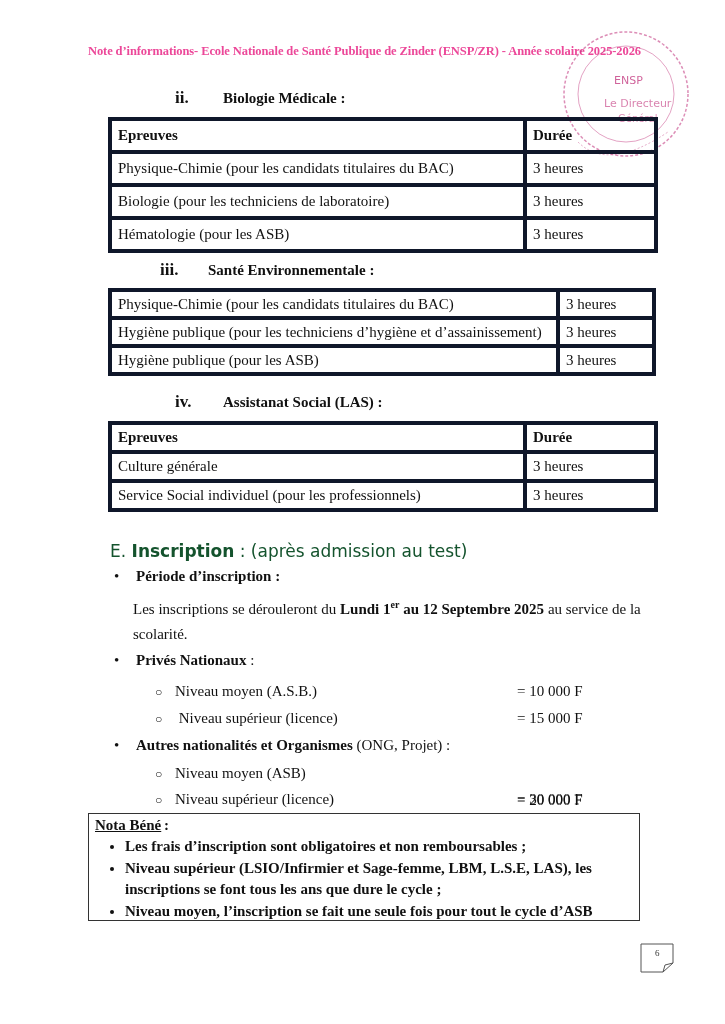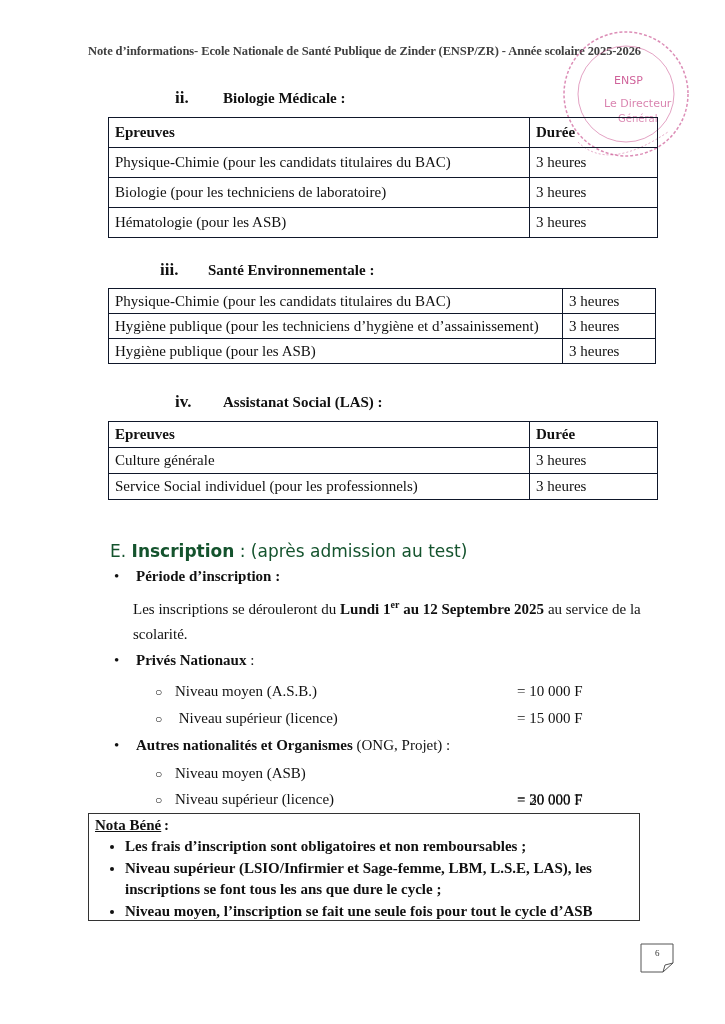--- a/index.html
+++ b/index.html
@@ -1,24 +1,24 @@
 <!DOCTYPE html>
 <html><head>
 <meta charset="utf-8">
 <style>
   html, body { margin: 0; padding: 0; background: #ffffff; }
   body { width: 725px; height: 1024px; position: relative; overflow: hidden;
          font-family: "Liberation Serif", serif; color: #111; }
   .header { position: absolute; left: 88px; top: 44px; font-size: 12.5px; font-weight: bold;
-            color: #404040; letter-spacing: -0.1px; white-space: nowrap; }
+            color: #ec4899; letter-spacing: -0.1px; white-space: nowrap; }
   .stamp { position: absolute; left: 548px; top: 22px; width: 150px; height: 150px; pointer-events: none; }
   .sec-title { position: absolute; font-weight: bold; font-size: 15px; }
   .sec-title .num { font-size: 17px; display: inline-block; width: 48px; }
   table { position: absolute; border-collapse: collapse; font-size: 15px; }
-  td { border: 1px solid #0f172a; padding: 2px 6px; height: 21px; vertical-align: middle; }
+  td { border: 4px solid #0f172a; padding: 2px 6px; height: 21px; vertical-align: middle; }
   td.h { font-weight: bold; }
   .t1 { left: 108px; top: 117px; width: 550px; }
   .t1 td { height: 25px; }
   .t2 { left: 108px; top: 288px; width: 548px; }
   .t2 td { height: 20px; }
   .t3 { left: 108px; top: 421px; width: 550px; }
   .t3 td { height: 21px; }
   .col-dur { width: 115px; margin-left: 36px; }
   .t2 .col-dur { width: 80px; }
   .e-title { position: absolute; left: 110px; top: 541px; font-family: "DejaVu Sans", sans-serif;

